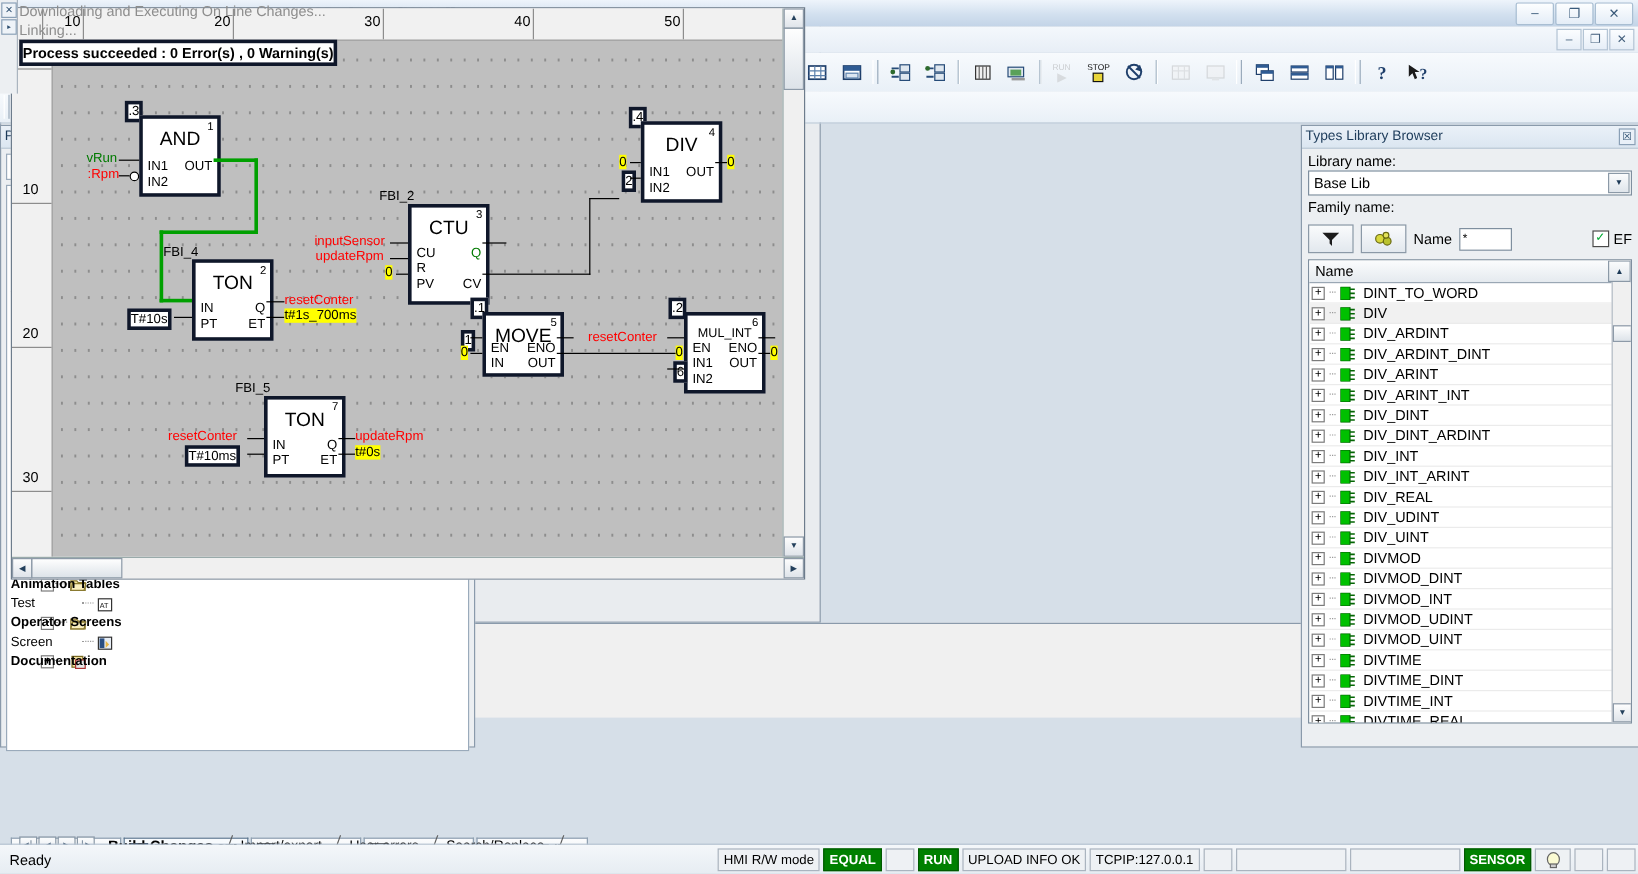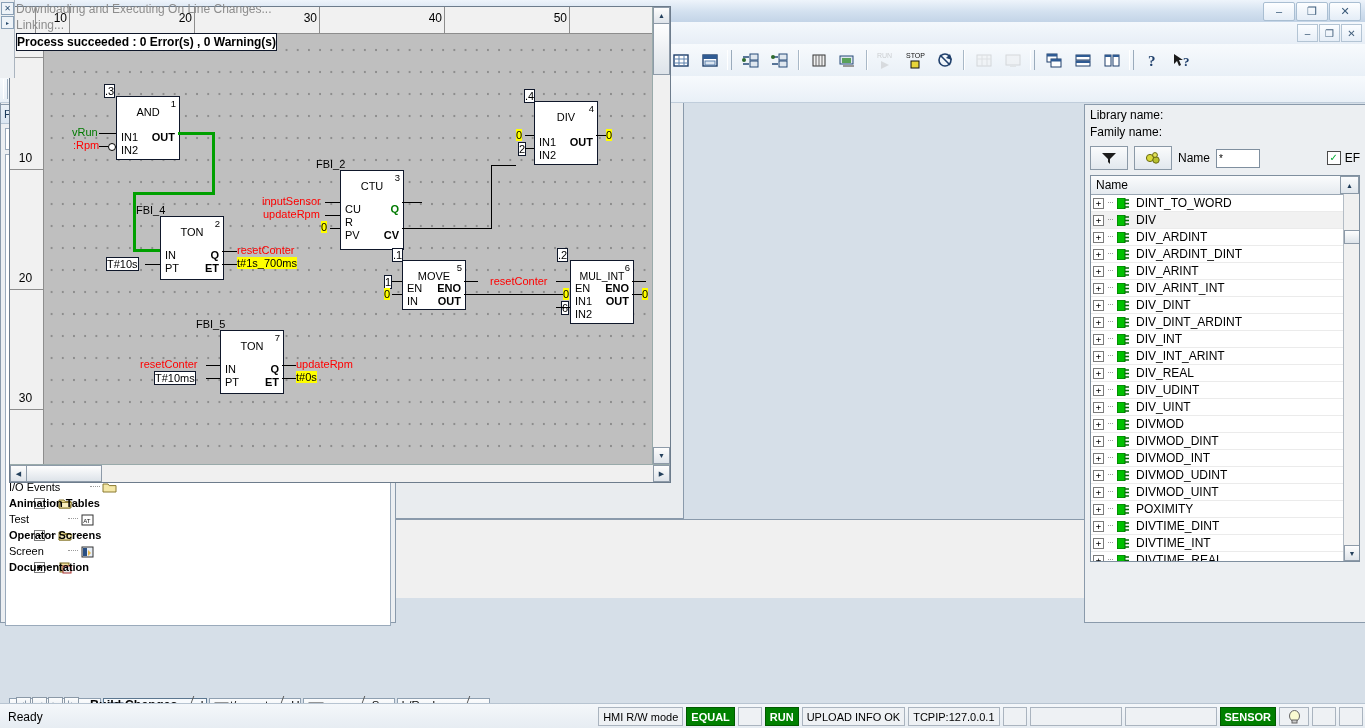--- a/index.html
+++ b/index.html
@@ -135,25 +135,25 @@
   .canvas .dotgrid{position:absolute;inset:0;
     background-image:radial-gradient(#8d8d8d 0.8px, transparent 0.9px);
     background-size:11.2px 22px;background-position:2px 5px;}
   .vscroll{position:absolute;right:0;top:0;width:17px;bottom:18px;background:#f0f0f0;border-left:1px solid #9aa;}
   .hscroll{position:absolute;left:0;right:0;bottom:0;height:17px;background:#f0f0f0;border-top:1px solid #9aa;}
   .sbtn{background:linear-gradient(#fdfdfd,#dfe4ea);border:1px solid #8d9aa8;
         display:flex;align-items:center;justify-content:center;font-size:7px;color:#24405c;}
   .sthumb{position:absolute;background:linear-gradient(#fefefe,#dde3e9);border:1px solid #8d9aa8;}
 
   
-  .blk{position:absolute;background:#fff;border:1px solid #0f172a;}
-  .blk .bname{position:absolute;left:0;right:0;top:9px;text-align:center;font-size:11px;color:#000;}
+  .blk{position:absolute;background:#fff;border:3px solid #0f172a;}
+  .blk .bname{position:absolute;left:0;right:0;top:9px;text-align:center;font-size:16px;color:#000;}
   .blk .bnum{position:absolute;right:3px;top:1px;font-size:9.5px;color:#000;}
   .pin{position:absolute;font-size:11px;color:#000;}
-  .pin.l{left:4px;} .pin.r{right:4px;font-weight:bold;}
+  .pin.l{left:4px;} .pin.r{right:4px;}
   .wire{position:absolute;background:#000;}
   .wire.g{background:#00a000;}
   .lead{position:absolute;height:1px;background:#000;}
   .lbl{position:absolute;font-size:11px;white-space:nowrap;}
   .lbl.red{color:#ff0000;} .lbl.green{color:#007a00;} .lbl.blk{color:#000;}
   .lbl.hl{background:#ffff00;color:#000;}
   .fbititle{position:absolute;font-size:11px;color:#000;}
   .negdot{position:absolute;width:6px;height:6px;border:1px solid #000;border-radius:50%;background:#fff;}
 
   
@@ -838,31 +838,20 @@
           <span class="spacer" style="width: 72px;"></span>
           <span class="spacer" style="width: 11px;"></span>
           <span class="dots"></span>
           <span class="ico">
             <svg width="15" height="13">
               <path d="M1 3h5l1.2 1.6H14V11H1z" fill="#f5e8a8" stroke="#8a7a30"></path>
             </svg>
           </span>
           <span class="lbl">Timer Events</span>
         </div>
-        <div class="tnode">
-          <span class="spacer" style="width: 72px;"></span>
-          <span class="spacer" style="width: 11px;"></span>
-          <span class="dots"></span>
-          <span class="ico">
-            <svg width="15" height="13">
-              <path d="M1 3h5l1.2 1.6H14V11H1z" fill="#f5e8a8" stroke="#8a7a30"></path>
-            </svg>
-          </span>
-          <span class="lbl">I/O Events</span>
-        </div>
         <div class="tnode bold">
           <span class="spacer" style="width: 28px;"></span>
           <span class="expander">-</span>
           <span class="dots"></span>
           <span class="ico">
             <svg width="15" height="13">
               <path d="M1 3h5l1.2 1.6H13V11H1z" fill="#f2e39a" stroke="#8a7a30"></path>
               <path d="M2.5 5.4h11L12 11H1z" fill="#faf0c0" stroke="#8a7a30"></path>
             </svg>
           </span>
@@ -1139,22 +1128,30 @@
               <rect x="8" y="2" width="6" height="10" fill="#9b2020" stroke="#5a0f0f"></rect>
               <path d="M2 4h4M2 6h4M9 4h4M9 6h4" stroke="#f0c0c0"></path>
             </svg>
           </span>
           <span>Data Editor</span>
         </div>
       </div>
   </div>
 
   <div class="panel" id="types-library">
+    <div class="panel-head">
+      <span>Types Library Browser</span>
+      <span class="panel-close">☒</span>
+    </div>
 
     <div class="tl-lab">Library name:</div>
+    <div class="combo">
+      <span>Base Lib</span>
+      <span class="arrow">▼</span>
+    </div>
 
     <div class="tl-lab">Family name:</div>
 
     <div class="tl-row">
       <div class="tlbtn">
         <svg width="16" height="14">
             <polygon points="1,2 15,2 9,8 9,13 7,11 7,8" fill="#1c1c1c"></polygon>
           </svg>
       </div>
       <div class="tlbtn">
@@ -1378,21 +1375,21 @@
           </div>
           <div class="tl-item">
             <span class="expander">+</span>
             <span class="dots" style="width: 5px;"></span>
             <span style="display: flex;">
               <svg width="13" height="11">
                 <rect x="0" y="0" width="8" height="11" fill="#00c000" stroke="#046604"></rect>
                 <path d="M8 2h4M8 5.5h4M8 9h4" stroke="#046604" stroke-width="1.3"></path>
               </svg>
             </span>
-            <span style="margin-left: 3px;">POXIMITY</span>
+            <span style="margin-left: 3px;">DIVTIME</span>
           </div>
           <div class="tl-item">
             <span class="expander">+</span>
             <span class="dots" style="width: 5px;"></span>
             <span style="display: flex;">
               <svg width="13" height="11">
                 <rect x="0" y="0" width="8" height="11" fill="#00c000" stroke="#046604"></rect>
                 <path d="M8 2h4M8 5.5h4M8 9h4" stroke="#046604" stroke-width="1.3"></path>
               </svg>
             </span>

